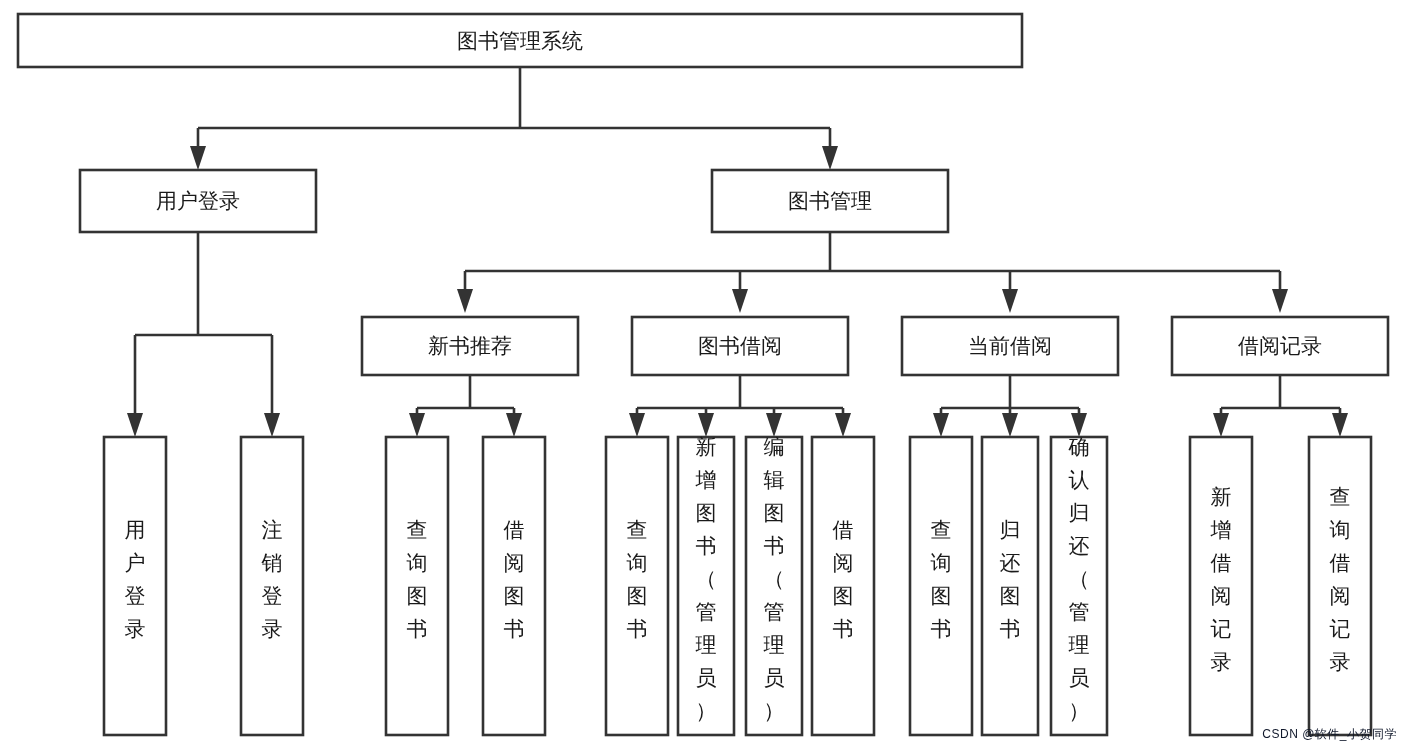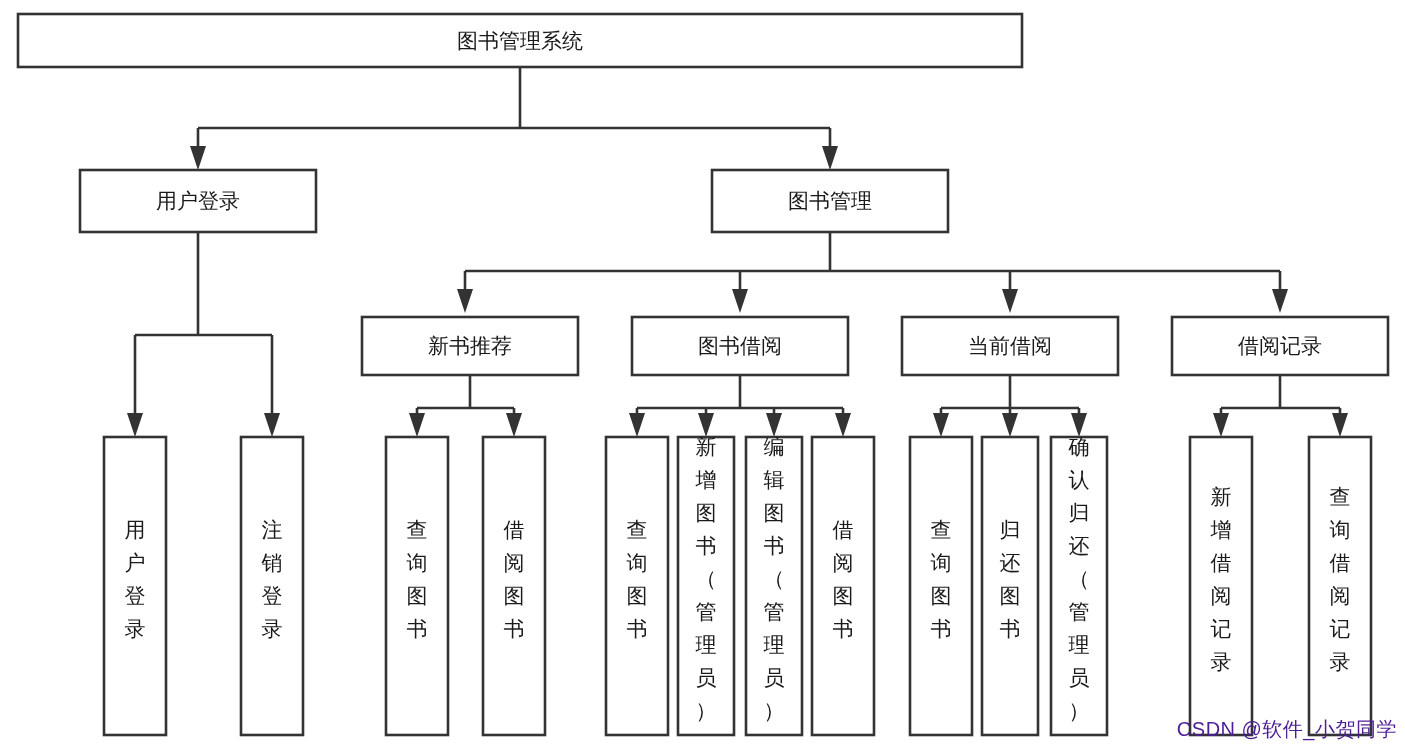--- a/index.html
+++ b/index.html
@@ -54,22 +54,22 @@
     font-family: "Liberation Sans", "DejaVu Sans", sans-serif;
     font-size: 21px;
     fill: #1a1a1a;
     text-anchor: middle;
   }
   .watermark-text {
     position: absolute;
     right: 8px;
     bottom: 4px;
     font-family: "Liberation Sans", "DejaVu Sans", sans-serif;
-    font-size: 20px;
-    color: #4c1d95;
+    font-size: 12px;
+    color: #0f172a;
     white-space: nowrap;
     letter-spacing: 0.5px;
     pointer-events: none;
   }
 </style>
 </head>
 <body>
 
 <div id="diagram-root">
 

